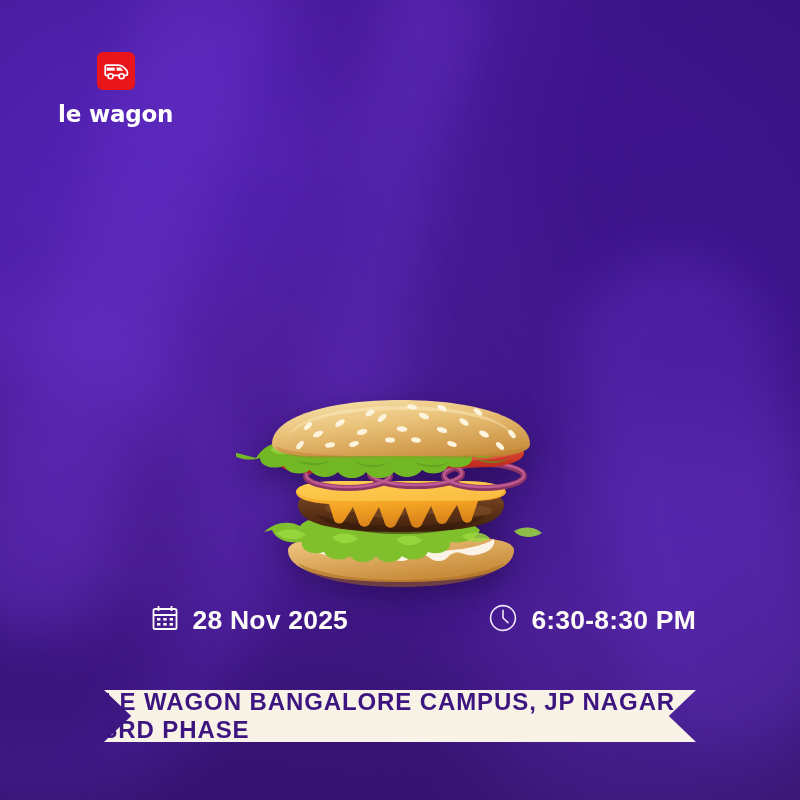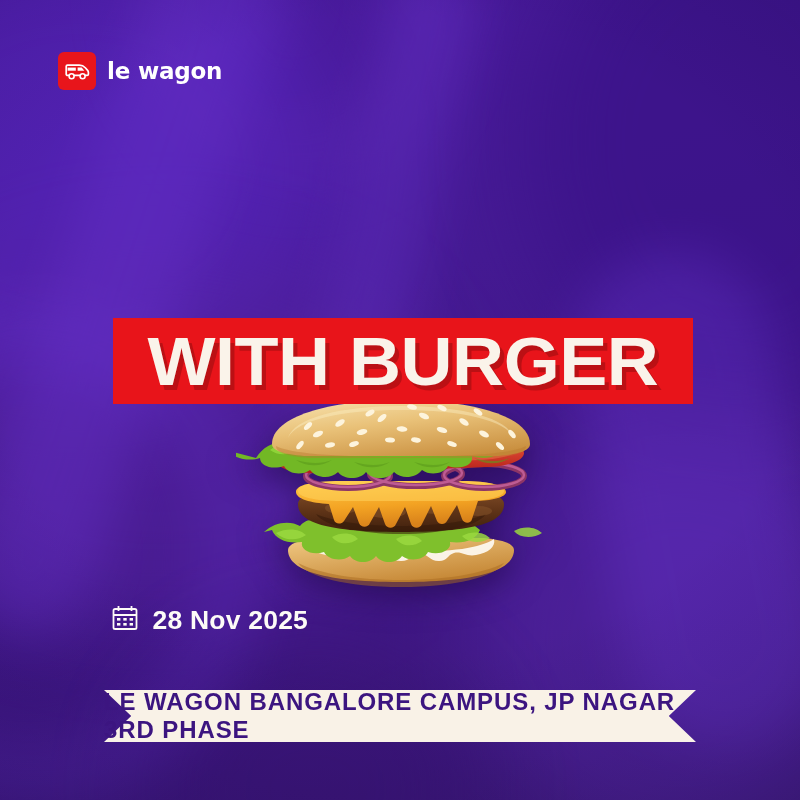--- a/index.html
+++ b/index.html
@@ -29,21 +29,21 @@
   .s3{width:200px;height:500px;left:600px;top:250px;background:#6e39d8;
       transform:rotate(-10deg);border-radius:100px;opacity:.3;}
   .arc{position:absolute;border:54px solid #5b27b8;border-radius:50%;
        filter:blur(30px);opacity:.34;}
   .a1{width:460px;height:500px;left:-200px;top:300px;border-color:#6330c8;}
   .a2{width:330px;height:360px;left:130px;top:-180px;border-color:#5b27b0;}
   .vig{position:absolute;inset:0;
     background:radial-gradient(120% 95% at 50% 42%,rgba(0,0,0,0) 42%,rgba(20,5,60,.40) 100%);}
 
   
-  .logo{position:absolute;left:58px;top:52px;display:flex;align-items:center;gap:11px;z-index:6;}
+  .logo{position:absolute;left:58px;top:52px;display:flex;align-items:center;gap:11px;z-index:6;flex-direction:column;}
   .logo-mark{width:38px;height:38px;border-radius:6px;background:#e8151b;
     display:flex;align-items:center;justify-content:center;}
   .logo-word{color:#fff;font-size:23px;font-weight:700;letter-spacing:-.2px;
     font-family:"DejaVu Sans",sans-serif;}
 
   
   .headline{position:absolute;left:0;right:0;top:92px;z-index:7;text-align:center;}
   .hl{
     display:block;color:#f9f2e8;font-weight:700;line-height:.86;
     font-family:"Liberation Sans","DejaVu Sans",sans-serif;
@@ -60,21 +60,21 @@
     transform:scaleX(1.06);letter-spacing:-.5px;
     text-shadow:4px 5px 0 rgba(150,12,16,.55);}
 
   
   .burger{position:absolute;left:236px;top:400px;width:330px;height:195px;z-index:6;}
   .burger svg{display:block;width:100%;height:100%;
     filter:drop-shadow(0 10px 16px rgba(25,5,60,.55));}
 
   
   .meta{position:absolute;left:0;right:0;top:596px;height:48px;z-index:8;
-    display:flex;align-items:center;}
+    display:flex;align-items:center;padding-left:40px;}
   .meta-item{display:flex;align-items:center;gap:14px;}
   .m-date{margin-left:110px;}
   .m-time{margin-left:140px;}
   .meta-txt{color:#fdfbf7;font-size:26px;font-weight:700;letter-spacing:.2px;
     transform:scaleX(1.02);}
   .mi{flex:0 0 auto;}
 
   
   .ribbon{position:absolute;left:104px;top:690px;width:592px;height:52px;z-index:8;}
   .ribbon-shape{position:absolute;inset:0;background:#f9f2e7;
@@ -114,23 +114,20 @@
         <g fill="#e8151b" stroke="#fff" stroke-width="1.6">
           <circle cx="7.6" cy="15.3" r="2.5"></circle>
           <circle cx="18.6" cy="15.3" r="2.5"></circle>
         </g>
       </svg>
     </div>
     <div class="logo-word">le wagon</div>
   </div>
 
 
-  <div class="redbar">
-    <span>WITH BURGER</span>
-  </div>
 
   <div class="burger">
     <svg viewBox="0 0 330 195" aria-hidden="true">
       <defs>
         <linearGradient id="bunTop" x1="0.2" y1="0" x2="0.75" y2="1">
           <stop offset="0" stop-color="#f6dfa8"></stop>
           <stop offset=".42" stop-color="#e9c178"></stop>
           <stop offset="1" stop-color="#c98f3f"></stop>
         </linearGradient>
         <linearGradient id="bunBot" x1="0.2" y1="0" x2="0.8" y2="1">
@@ -249,20 +246,31 @@
             <rect x="13.3" y="15" width="3.4" height="2.6"></rect>
             <rect x="19.6" y="15" width="3.4" height="2.6"></rect>
             <rect x="7" y="20" width="3.4" height="2.6"></rect>
             <rect x="13.3" y="20" width="3.4" height="2.6"></rect>
             <rect x="19.6" y="20" width="3.4" height="2.6"></rect>
           </g>
         </svg>
       </span>
       <span class="meta-txt">28 Nov 2025</span>
     </div>
+    <div class="meta-item m-time">
+      <span class="mi">
+        <svg width="32" height="32" viewBox="0 0 32 32" aria-hidden="true">
+          <g fill="none" stroke="#efe6f8" stroke-width="1.6" stroke-linecap="round">
+            <circle cx="16" cy="16" r="12.4"></circle>
+            <path d="M16 8.4V16l5 4.6"></path>
+          </g>
+        </svg>
+      </span>
+      <span class="meta-txt">6:30-8:30 PM</span>
+    </div>
   </div>
 
   <div class="ribbon">
     <div class="ribbon-shape r2"></div>
     <div class="ribbon-txt">LE WAGON BANGALORE CAMPUS, JP NAGAR 3RD PHASE</div>
   </div>
 
 </div>
 
 </body></html>

